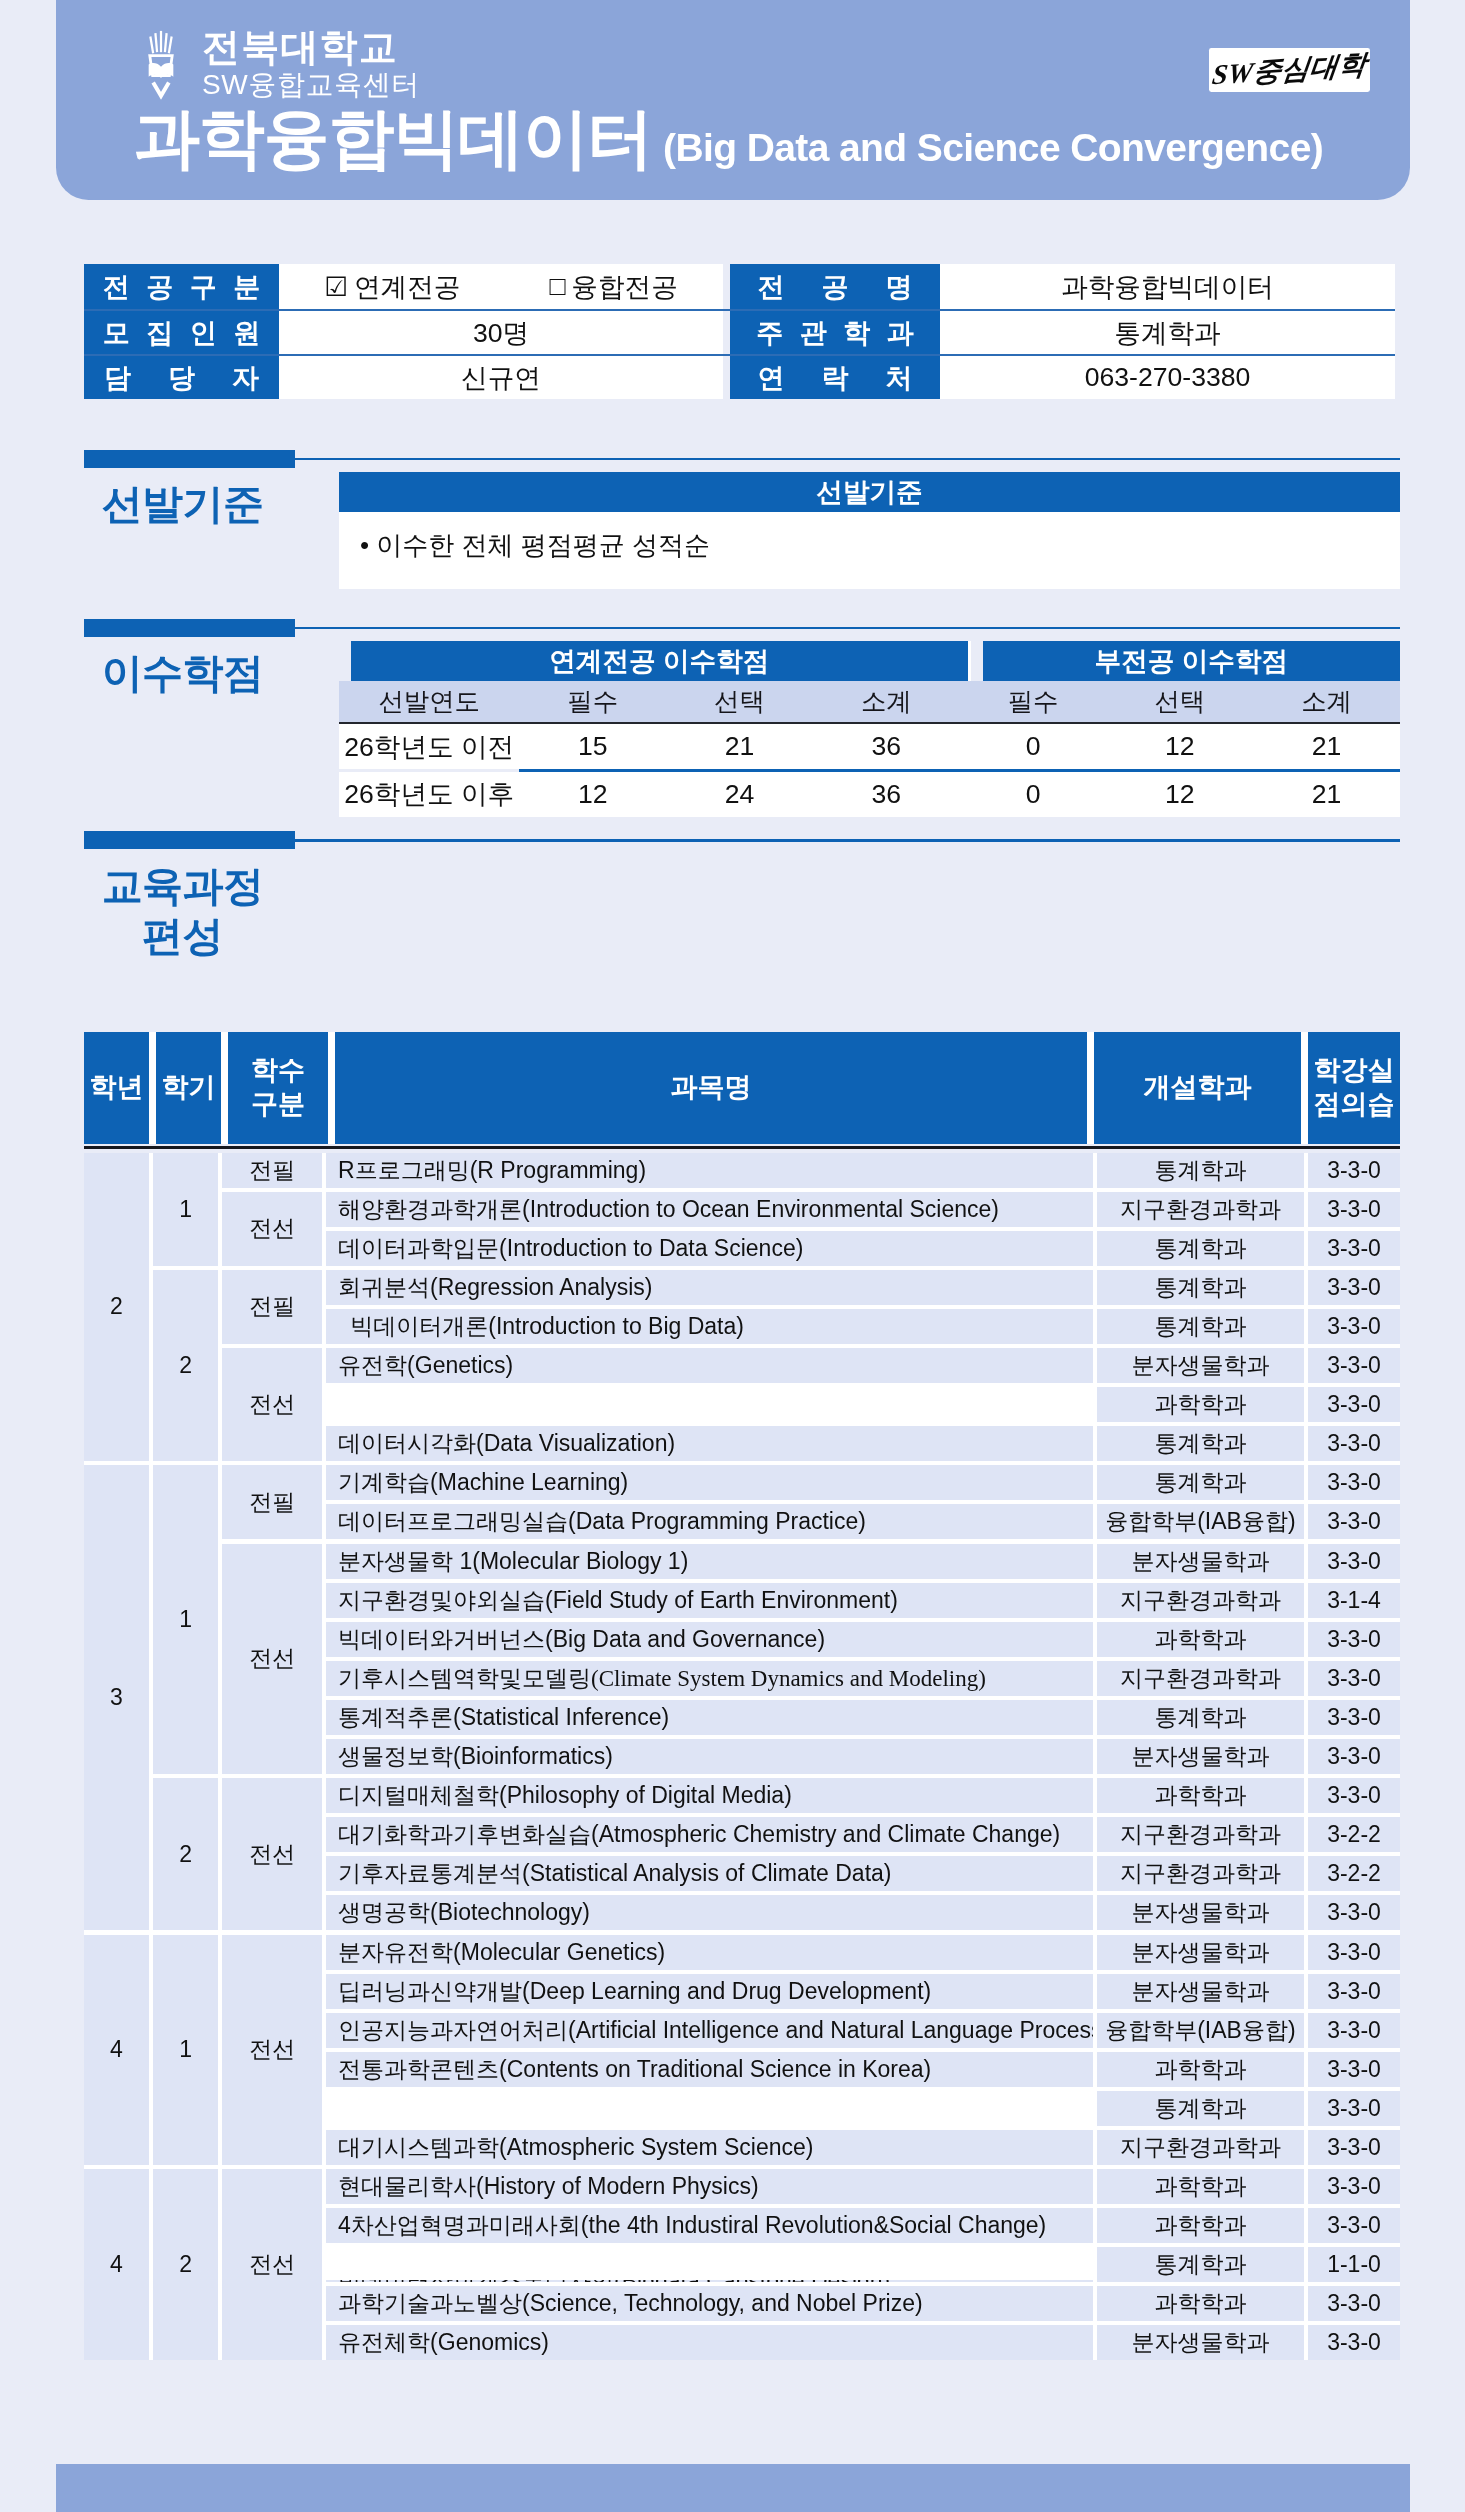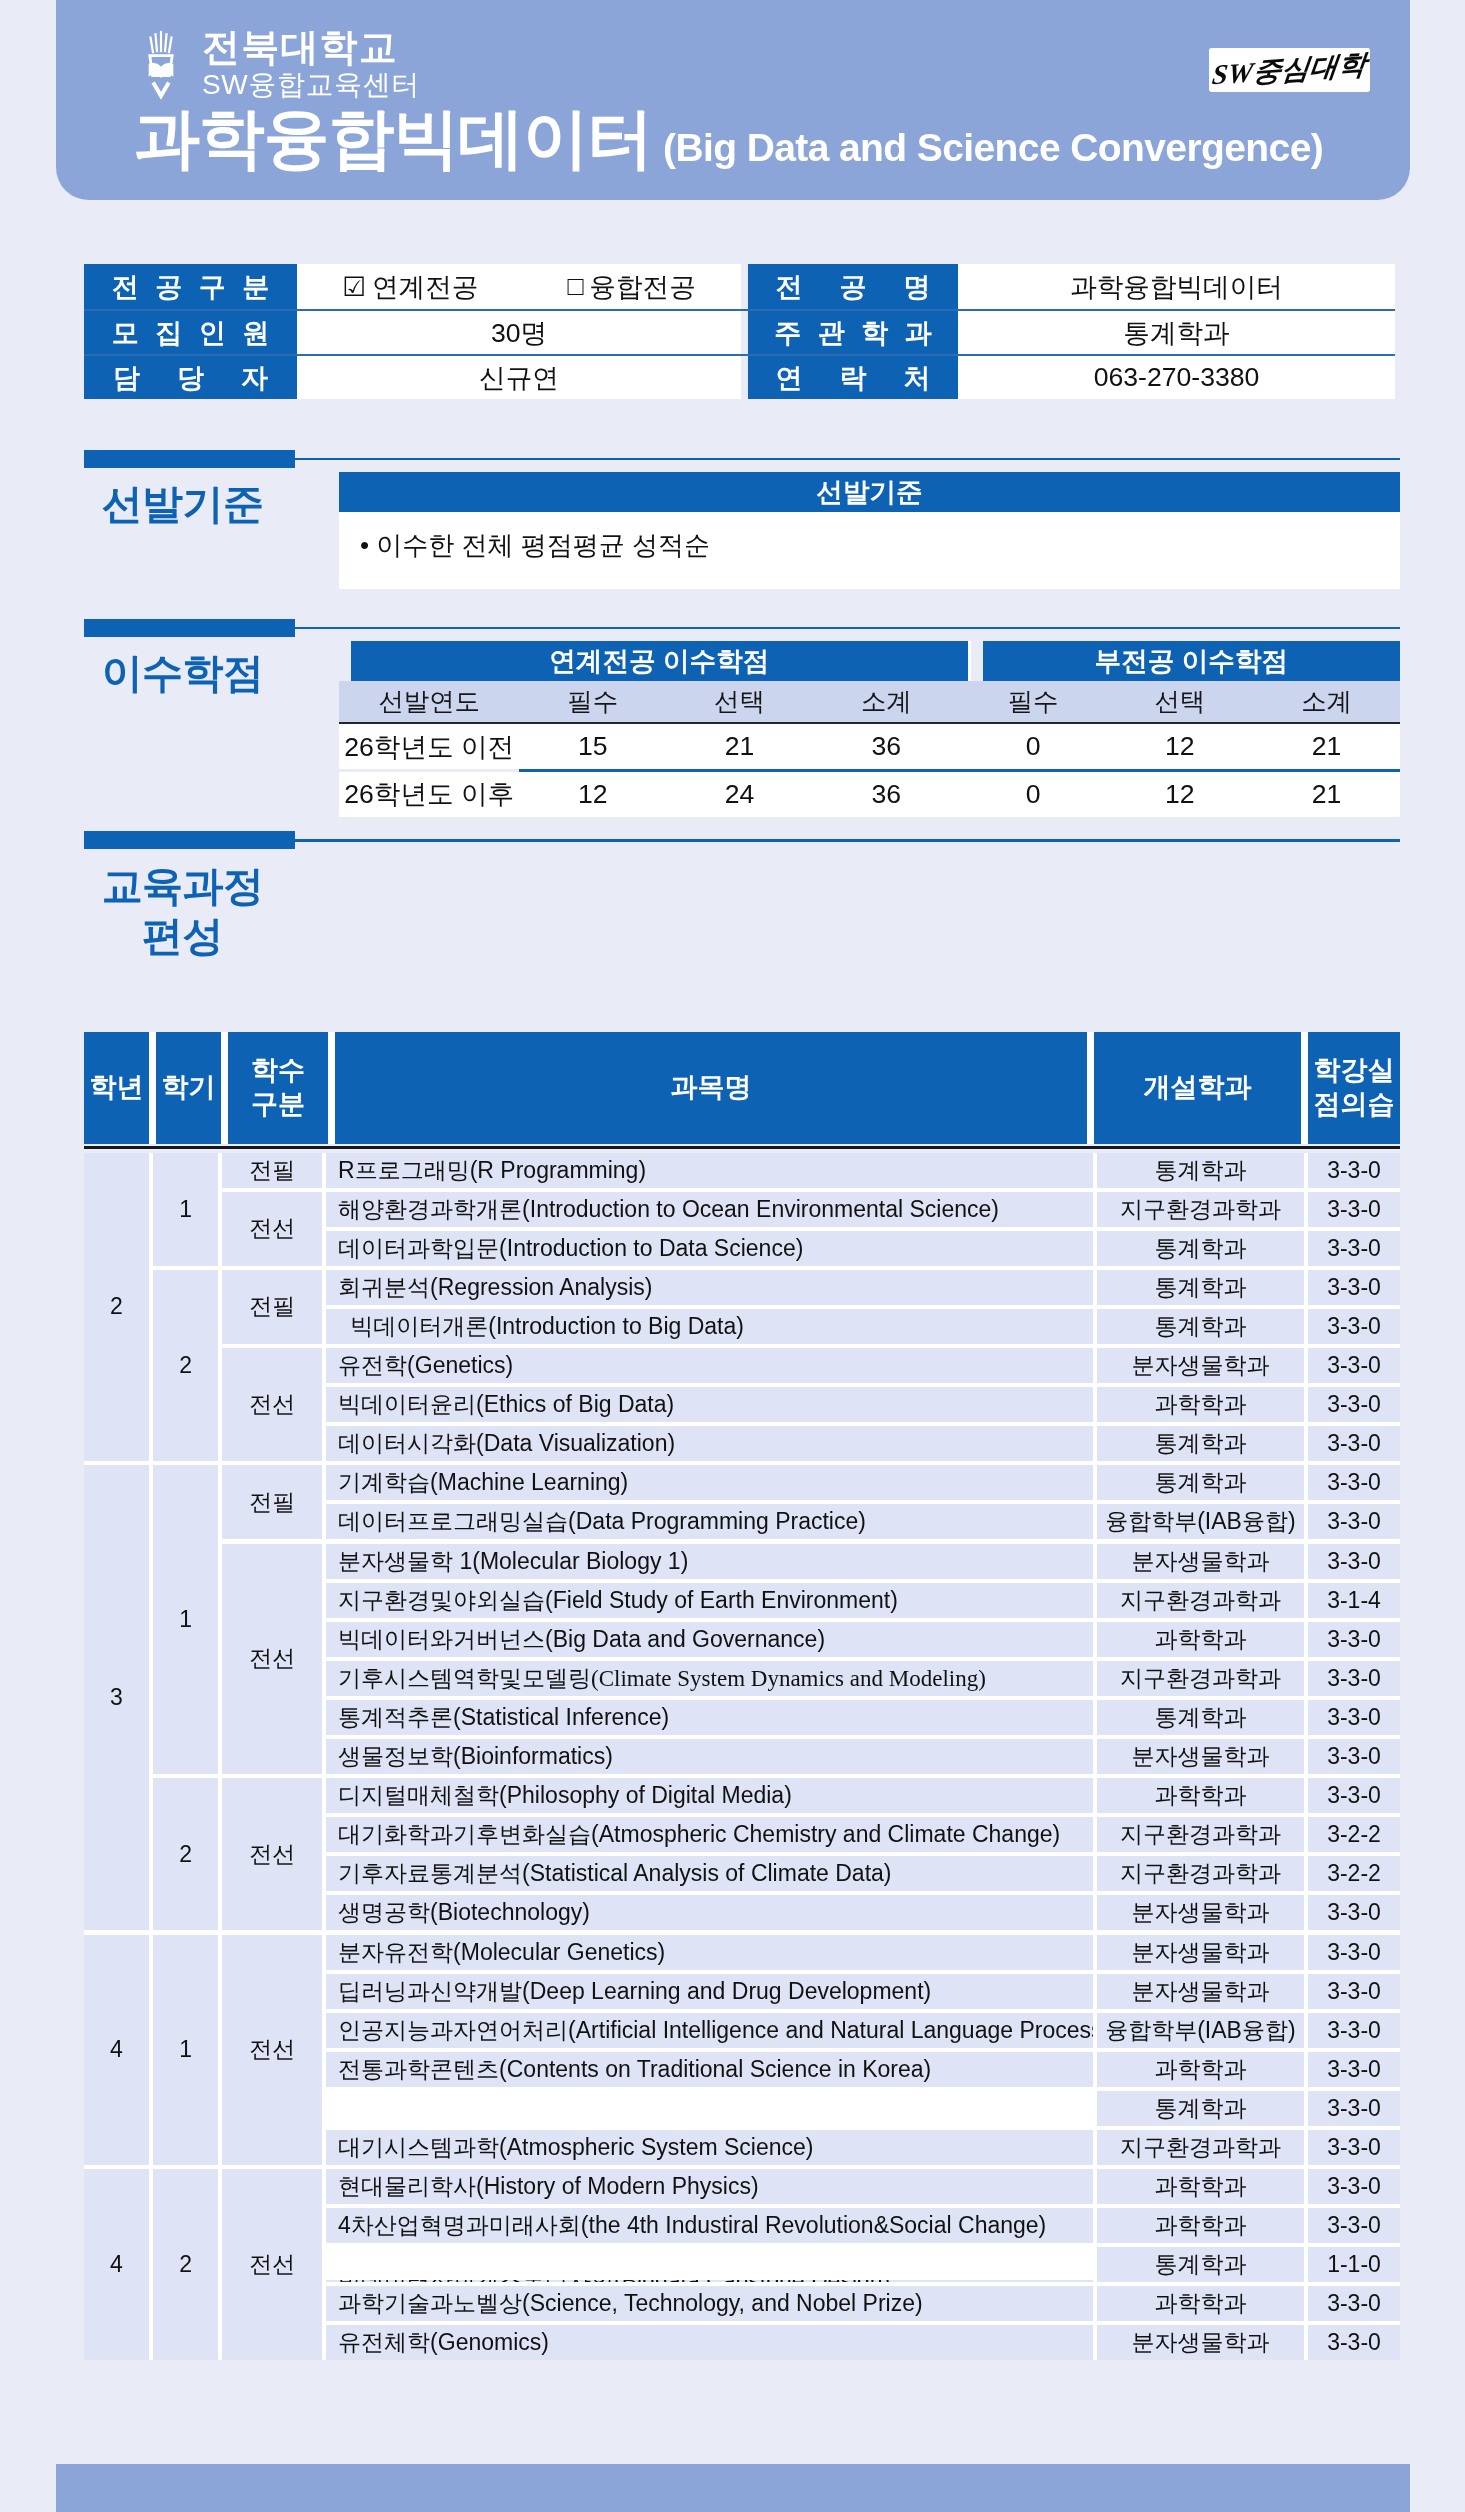--- a/index.html
+++ b/index.html
@@ -34,21 +34,21 @@
   .band-title .en { color:#fff; font-size:39px; font-weight:bold; letter-spacing:-0.6px; }
 
   
   .info { margin:64px 71px 0 84px; flex:none; }
   .info-row { display:flex; align-items:stretch; height:45px; }
   .info-row + .info-row { border-top:2.4px solid #2c6cb5; }
   .hcell {
     background:#0d62b4; color:#fff; font-weight:bold; font-size:27px;
     display:flex; align-items:center; justify-content:center; white-space:nowrap;
   }
-  .hcell.w1 { width:213px; }
+  .hcell.w1 { width:195px; }
   .hcell.w2 { width:210px; }
   .sp4 { letter-spacing:16.5px; padding-left:16.5px; }
   .sp3 { letter-spacing:37px; padding-left:37px; }
   .vcell {
     background:#fff; font-size:26.6px; display:flex; align-items:center; justify-content:center;
     white-space:nowrap;
   }
   .vcell.v1 { width:444px; }
   .vcell.v2 { flex:1; }
   .gap { width:7px; background:#e9ecf7; }
@@ -301,21 +301,20 @@
       <div class="ccredit" style="grid-area: 3 / 6 / span 1;">3-3-0</div>
       <div class="cname" style="grid-area: 4 / 4 / span 1;">회귀분석(Regression Analysis)</div>
       <div class="cdept" style="grid-area: 4 / 5 / span 1;">통계학과</div>
       <div class="ccredit" style="grid-area: 4 / 6 / span 1;">3-3-0</div>
       <div class="cname" style="grid-area: 5 / 4 / span 1; padding-left: 24px;">빅데이터개론(Introduction to Big Data)</div>
       <div class="cdept" style="grid-area: 5 / 5 / span 1;">통계학과</div>
       <div class="ccredit" style="grid-area: 5 / 6 / span 1;">3-3-0</div>
       <div class="cname" style="grid-area: 6 / 4 / span 1;">유전학(Genetics)</div>
       <div class="cdept" style="grid-area: 6 / 5 / span 1;">분자생물학과</div>
       <div class="ccredit" style="grid-area: 6 / 6 / span 1;">3-3-0</div>
-      <div class="cname" style="grid-area: 7 / 4 / span 1;">빅데이터윤리(Ethics of Big Data)</div>
       <div class="cdept" style="grid-area: 7 / 5 / span 1;">과학학과</div>
       <div class="ccredit" style="grid-area: 7 / 6 / span 1;">3-3-0</div>
       <div class="cname" style="grid-area: 8 / 4 / span 1;">데이터시각화(Data Visualization)</div>
       <div class="cdept" style="grid-area: 8 / 5 / span 1;">통계학과</div>
       <div class="ccredit" style="grid-area: 8 / 6 / span 1;">3-3-0</div>
       <div class="cname" style="grid-area: 9 / 4 / span 1;">기계학습(Machine Learning)</div>
       <div class="cdept" style="grid-area: 9 / 5 / span 1;">통계학과</div>
       <div class="ccredit" style="grid-area: 9 / 6 / span 1;">3-3-0</div>
       <div class="cname" style="grid-area: 10 / 4 / span 1;">데이터프로그래밍실습(Data Programming Practice)</div>
       <div class="cdept" style="grid-area: 10 / 5 / span 1;">융합학부(IAB융합)</div>

